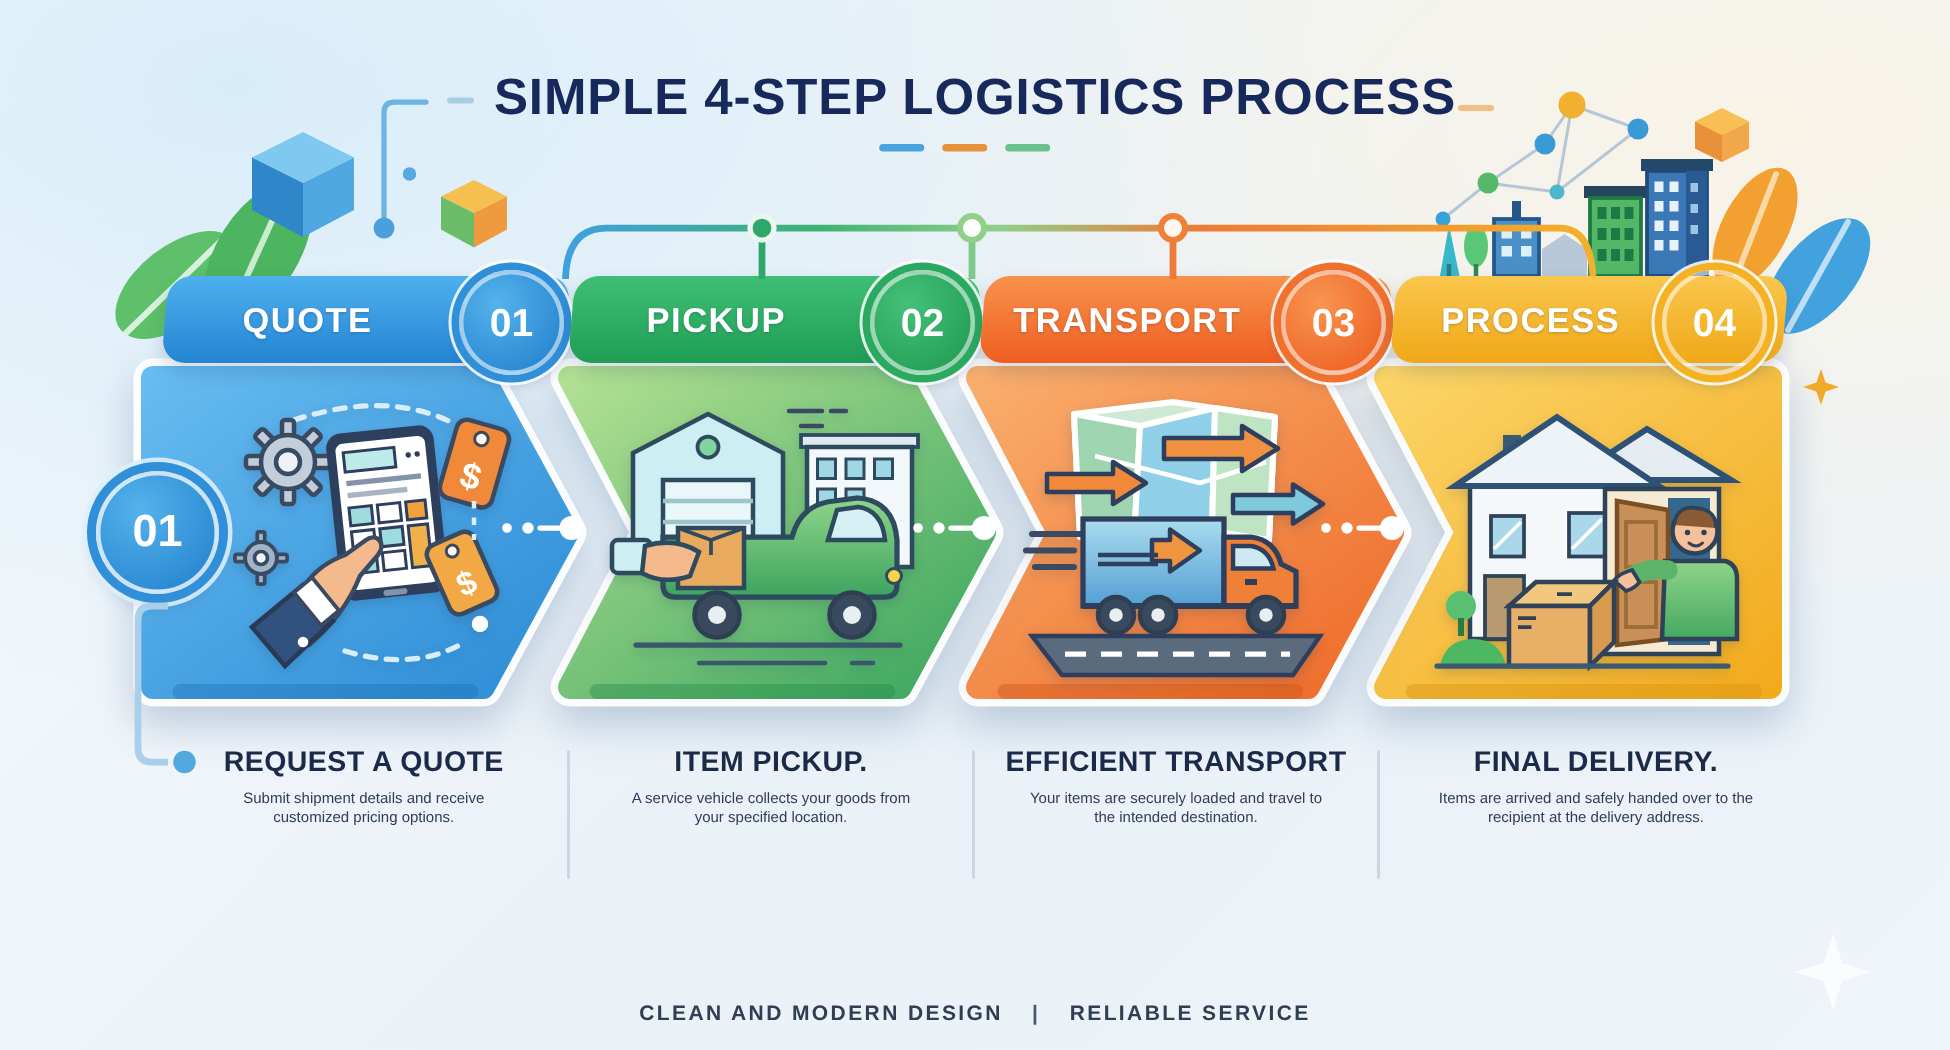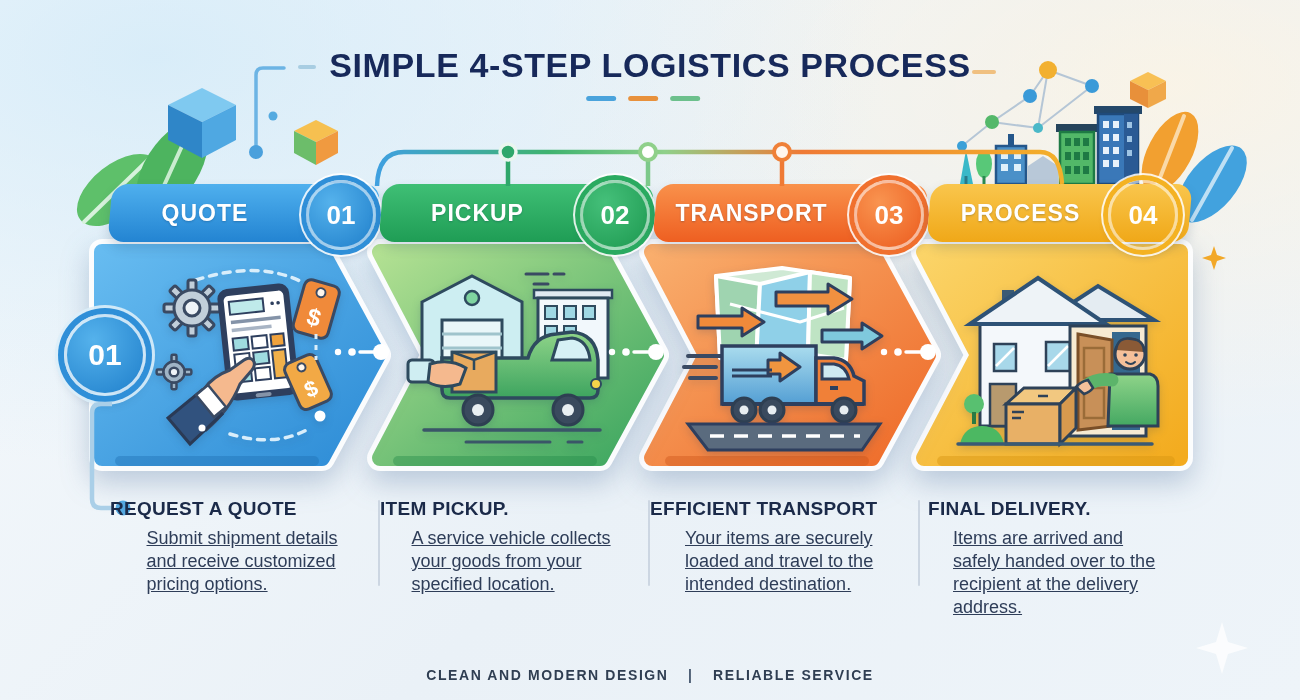--- a/index.html
+++ b/index.html
@@ -52,23 +52,23 @@
 
   .big-badge{
     position:absolute;left:64px;top:314px;width:76px;height:76px;border-radius:50%;
     display:flex;align-items:center;justify-content:center;color:#fff;font-size:30px;font-weight:800;
     background:radial-gradient(circle at 35% 30%,#55b2ec,#1f7fcb);
     border:3px solid rgba(255,255,255,.75);
     box-shadow:0 0 0 6px #2f8fd8,0 0 0 9px rgba(220,238,250,.9),0 6px 12px rgba(20,50,90,.3);
   }
 
   
-  .desc{position:absolute;top:498px;color:#1c2b4a;}
+  .desc{position:absolute;top:498px;text-align:center;color:#1c2b4a;}
   .desc h3{margin:0;font-size:19px;font-weight:800;letter-spacing:.3px;color:#1b2a49;}
-  .desc p{margin:7px auto 0;font-size:18px;line-height:1.28;font-weight:500;color:#2e3d58;text-decoration:underline;}
+  .desc p{margin:7px auto 0;font-size:10px;line-height:1.28;font-weight:500;color:#2e3d58;}
   .d1{left:110px;width:265px;} .d1 p{width:192px;}
   .d2{left:380px;width:268px;} .d2 p{width:205px;}
   .d3{left:650px;width:268px;} .d3 p{width:198px;}
   .d4{left:928px;width:272px;} .d4 p{width:222px;}
   .vdiv{position:absolute;top:500px;height:86px;width:2px;background:#ccd6e2;border-radius:1px;}
 
   
   .footer{
     position:absolute;left:0;right:0;top:667px;text-align:center;
     font-size:14px;font-weight:700;letter-spacing:1.6px;color:#2f3e52;

